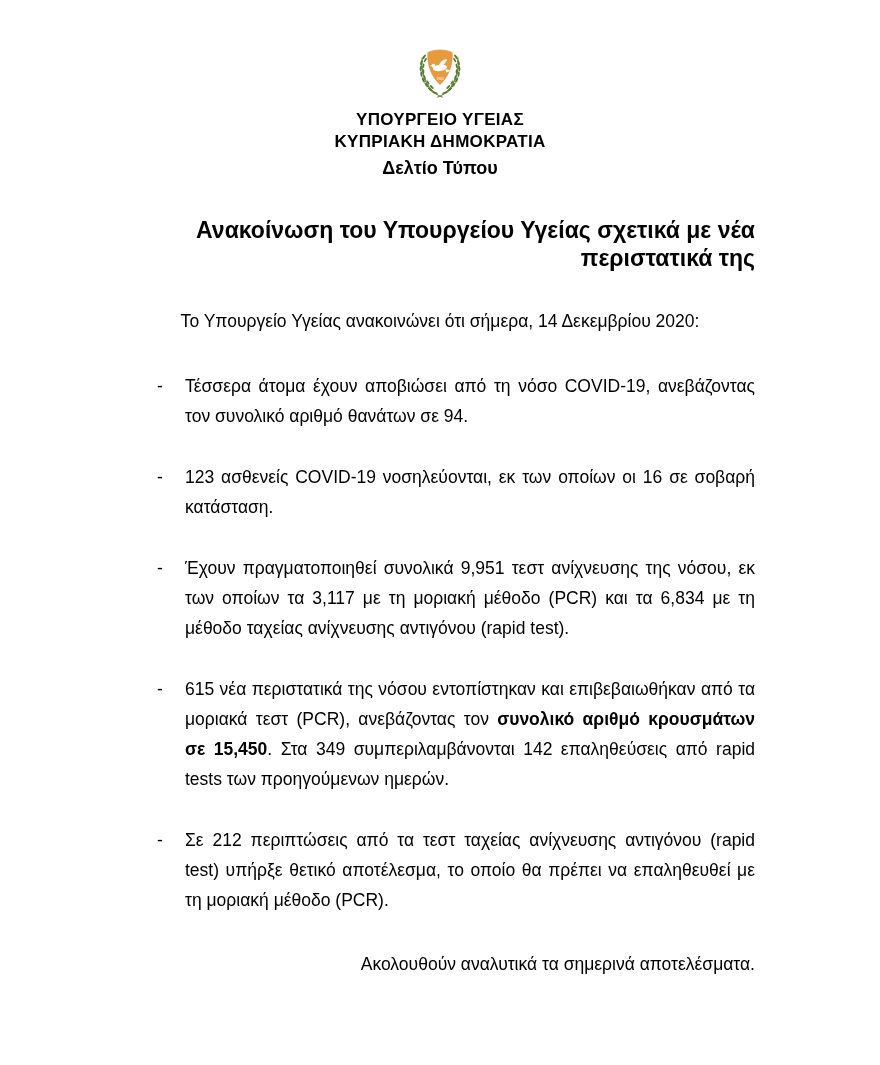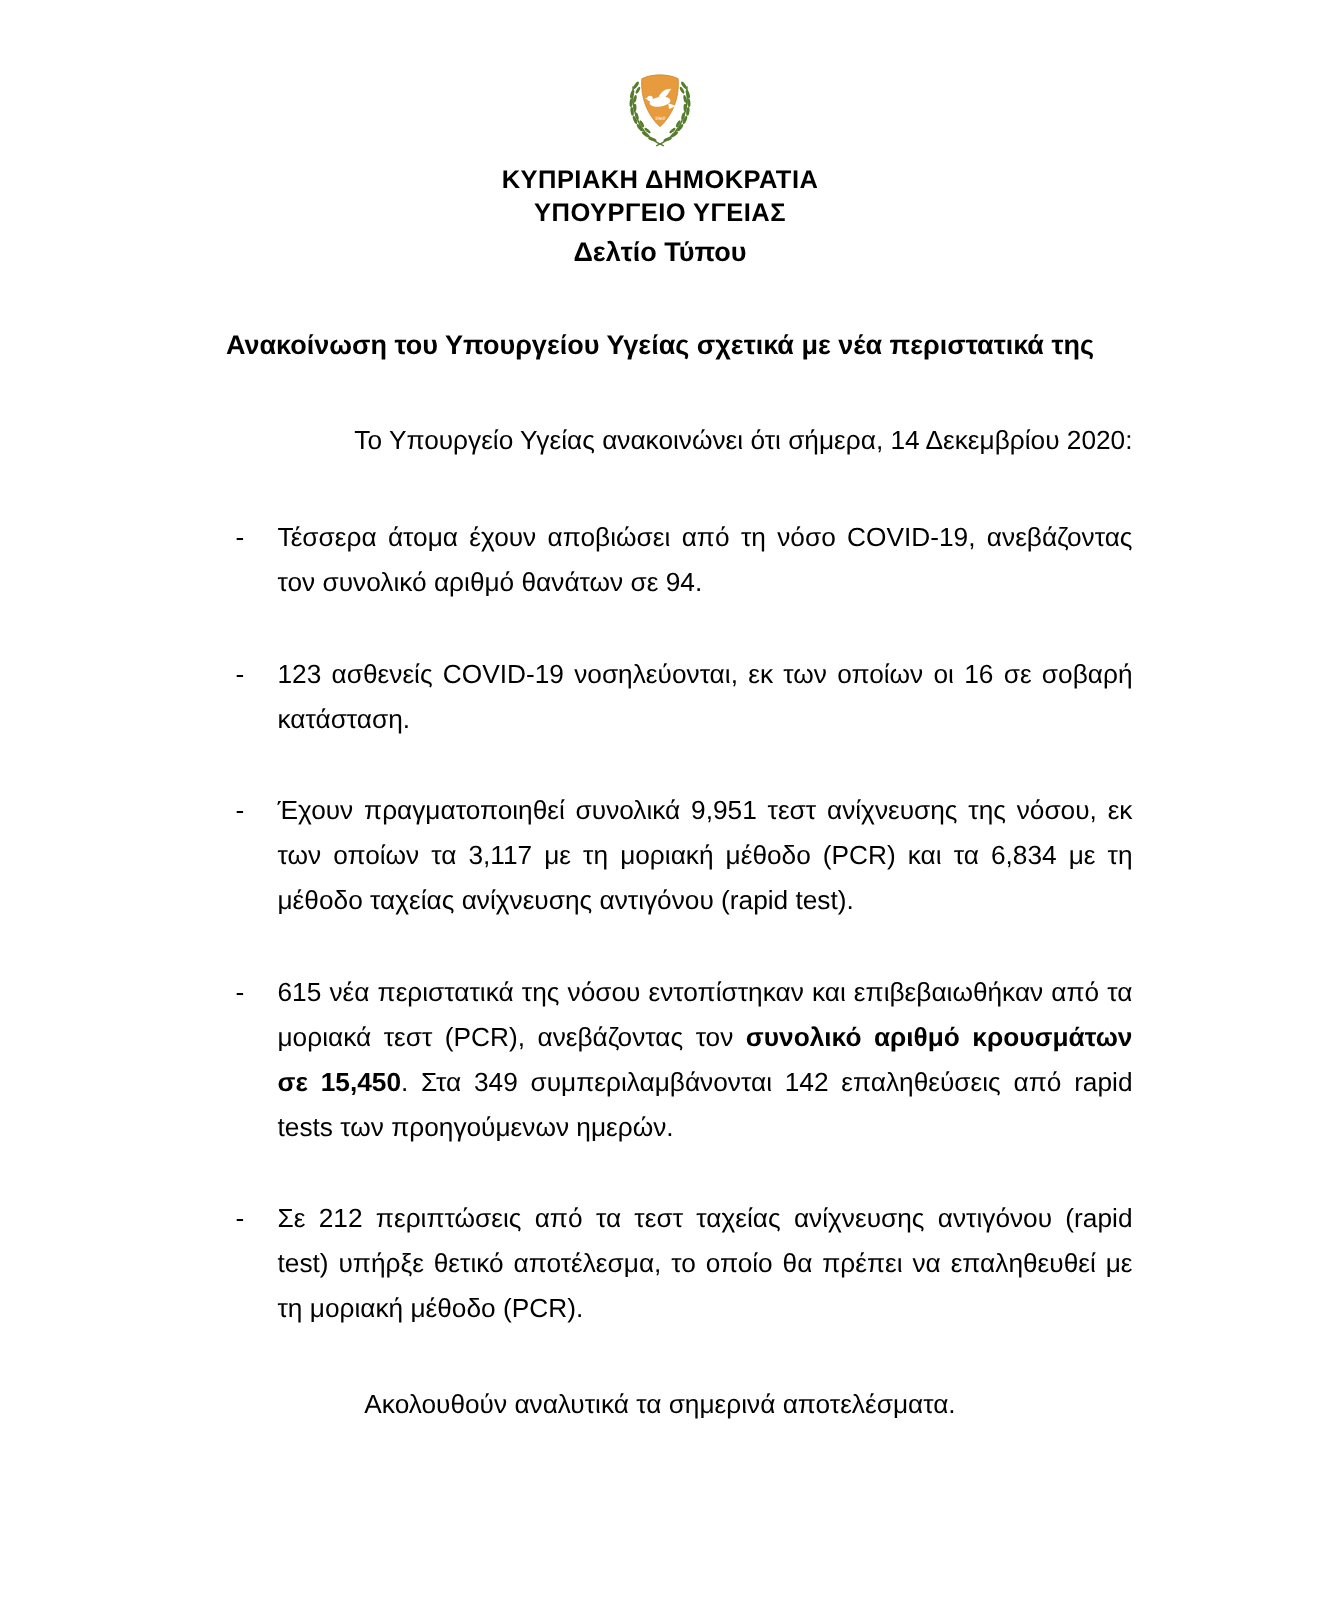--- a/index.html
+++ b/index.html
@@ -36,31 +36,31 @@
     margin-top: 4px;
     letter-spacing: 0.3px;
   }
   .kicker {
     text-align: center;
     font-weight: bold;
     font-size: 18px;
     line-height: 30px;
   }
   .doc-title {
-    text-align: center;
+    text-align: right;
     font-weight: bold;
-    font-size: 18px;
+    font-size: 23px;
     line-height: 28px;
     margin-top: 33px;
   }
   .intro {
     margin: 34px 0 0 0;
     font-size: 17.5px;
     line-height: 30px;
-    text-align: right;
+    text-align: center;
   }
   .bullets {
     margin-top: 35px;
   }
   .bullet {
     position: relative;
     padding-left: 60px;
     margin-bottom: 31px;
     font-size: 17.5px;
     line-height: 30px;
@@ -71,21 +71,21 @@
     left: 32px;
     top: 0;
   }
   .bold-run {
     font-weight: bold;
   }
   .closing {
     margin: 34px 0 0 0;
     font-size: 17.5px;
     line-height: 30px;
-    text-align: center;
+    text-align: right;
   }
 </style>
 </head>
 <body>
 
 <div class="page">
 
   <div class="emblem-wrap">
     <svg width="64" height="59" viewBox="0 0 100 92" aria-hidden="true">
 
@@ -116,22 +116,22 @@
         <ellipse cx="50" cy="34" rx="11" ry="5" transform="rotate(-8 50 34)"></ellipse>
         <circle cx="39.6" cy="30.6" r="2.9"></circle>
         <path d="M37.4,29.8 L34.2,30.6 L37.4,31.6 Z"></path>
         <path d="M58.5,35.5 L67,38.5 L59.5,41.5 Z"></path>
       </g>
       <text x="50" y="53.5" font-size="5" fill="#ffffff" text-anchor="middle" font-family="Liberation Sans, sans-serif">1960</text>
     </svg>
   </div>
 
   <div class="gov-header">
+    <div>ΥΠΟΥΡΓΕΙΟ ΥΓΕΙΑΣ</div>
     <div>ΚΥΠΡΙΑΚΗ ΔΗΜΟΚΡΑΤΙΑ</div>
-    <div>ΥΠΟΥΡΓΕΙΟ ΥΓΕΙΑΣ</div>
   </div>
 
   <div class="kicker">Δελτίο Τύπου</div>
 
   <div class="doc-title">
     <div>Ανακοίνωση του Υπουργείου Υγείας σχετικά με νέα περιστατικά της</div>
   </div>
 
   <p class="intro">Το Υπουργείο Υγείας ανακοινώνει ότι σήμερα, 14 Δεκεμβρίου 2020:</p>
 

